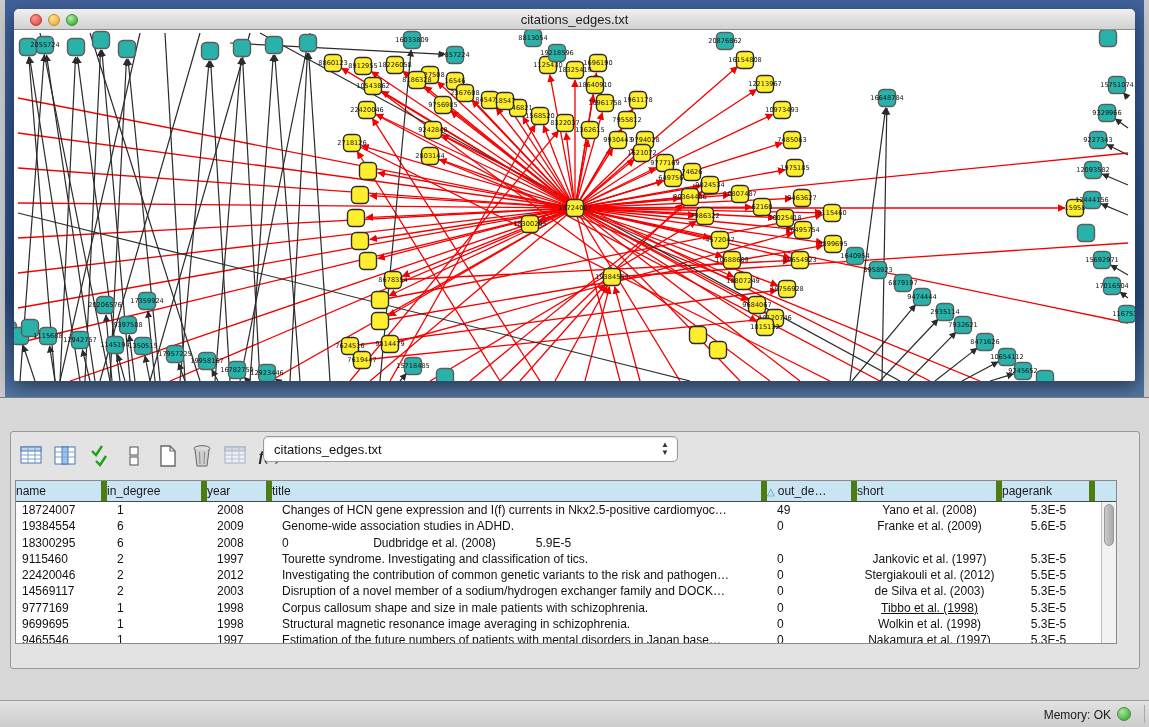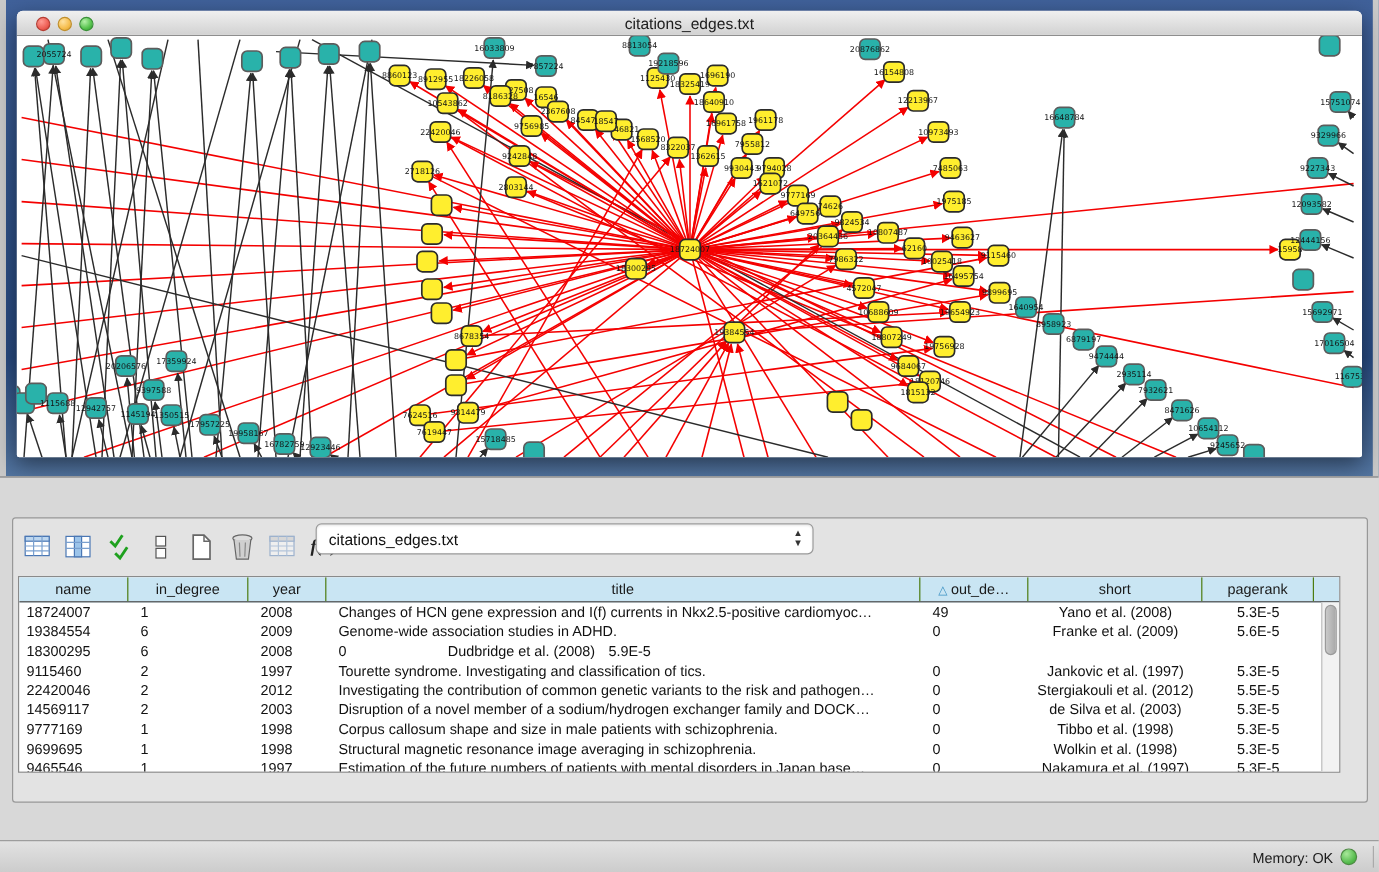--- a/index.html
+++ b/index.html
@@ -45,22 +45,22 @@
   #toolbar { position:absolute; left:6px; top:6px; height:36px; width:1110px; display:flex; align-items:center; }
   .tb-btn { width:30px; height:30px; margin-right:4px; display:flex; align-items:center; justify-content:center; }
   #combo { position:absolute; left:252px; top:4px; width:415px; height:26px; background:#fff;
     border:1px solid #9a9a9a; border-radius:5px; box-shadow:inset 0 1px 2px rgba(0,0,0,.12); }
   #combo .val { position:absolute; left:10px; top:5px; font-size:13px; color:#111; }
   #combo .arrows { position:absolute; right:8px; top:4px; display:flex; flex-direction:column; line-height:8px; font-size:8px; color:#333; }
 
   #table-box { position:absolute; left:4px; top:48px; width:1102px; height:164px; background:#fff;
     border:1px solid #8a8a8a; overflow:hidden; }
   #thead { display:flex; height:21px; background:#c9e5f3; border-bottom:1px solid #4a4a4a; }
-  #thead .hcell { font-size:12px; color:#1a1a1a; text-align:center; line-height:20px;
-    border-right:1px solid #4d7c0f; overflow:hidden; white-space:nowrap; }
+  #thead .hcell { font-size:12px; color:#1a1a1a; text-align:left; line-height:20px;
+    border-right:6px solid #4d7c0f; overflow:hidden; white-space:nowrap; }
   #thead .hcell .sort { color:#3f93c4; font-size:10px; margin-right:3px; }
   #tbody .trow { display:flex; height:16.3px; }
   #tbody .tcell { font-size:12px; color:#111; line-height:16px; white-space:nowrap; overflow:hidden; }
   #vscroll { position:absolute; right:0; top:21px; bottom:0; width:15px;
     background:#f2f2f2; border-left:1px solid #bdbdbd; }
   #vscroll .thumb { position:absolute; left:2px; top:2px; width:10px; height:42px;
     background:linear-gradient(90deg,#c9c9c9,#a9a9a9); border-radius:5px; border:1px solid #9a9a9a; }
 
   #tabbar { position:absolute; left:0; top:274px; width:1149px; height:24px; text-align:center; }
   #seg { display:inline-flex; border:1px solid #9a9a9a; border-radius:5px; overflow:hidden;
@@ -595,21 +595,21 @@
               <div class="tcell" style="width: 90px; text-align: left; padding-left: 10px;">0</div>
               <div class="tcell" style="width: 145px; text-align: center;">Franke et al. (2009)</div>
               <div class="tcell" style="width: 93px; text-align: center;">5.6E-5</div>
             </div>
             <div class="trow">
               <div class="tcell" style="width: 91px; text-align: left; padding-left: 6px;">18300295</div>
               <div class="tcell" style="width: 100px; text-align: left; padding-left: 10px;">6</div>
               <div class="tcell" style="width: 65px; text-align: left; padding-left: 10px;">2008</div>
               <div class="tcell" style="width: 90px; text-align: left; padding-left: 10px;">0</div>
               <div class="tcell" style="width: 145px; text-align: center;">Dudbridge et al. (2008)</div>
-              <div class="tcell" style="width: 93px; text-align: left;">5.9E-5</div>
+              <div class="tcell" style="width: 93px; text-align: center;">5.9E-5</div>
             </div>
             <div class="trow">
               <div class="tcell" style="width: 91px; text-align: left; padding-left: 6px;">9115460</div>
               <div class="tcell" style="width: 100px; text-align: left; padding-left: 10px;">2</div>
               <div class="tcell" style="width: 65px; text-align: left; padding-left: 10px;">1997</div>
               <div class="tcell" style="width: 495px; text-align: left; padding-left: 10px;">Tourette syndrome. Investigating and classification of tics.</div>
               <div class="tcell" style="width: 90px; text-align: left; padding-left: 10px;">0</div>
               <div class="tcell" style="width: 145px; text-align: center;">Jankovic et al. (1997)</div>
               <div class="tcell" style="width: 93px; text-align: center;">5.3E-5</div>
             </div>
@@ -630,21 +630,21 @@
               <div class="tcell" style="width: 90px; text-align: left; padding-left: 10px;">0</div>
               <div class="tcell" style="width: 145px; text-align: center;">de Silva et al. (2003)</div>
               <div class="tcell" style="width: 93px; text-align: center;">5.3E-5</div>
             </div>
             <div class="trow">
               <div class="tcell" style="width: 91px; text-align: left; padding-left: 6px;">9777169</div>
               <div class="tcell" style="width: 100px; text-align: left; padding-left: 10px;">1</div>
               <div class="tcell" style="width: 65px; text-align: left; padding-left: 10px;">1998</div>
               <div class="tcell" style="width: 495px; text-align: left; padding-left: 10px;">Corpus callosum shape and size in male patients with schizophrenia.</div>
               <div class="tcell" style="width: 90px; text-align: left; padding-left: 10px;">0</div>
-              <div class="tcell" style="width: 145px; text-align: center;">Tibbo et al. (1998)</div>
+              <div class="tcell" style="width: 145px; text-align: center; text-decoration: underline;">Tibbo et al. (1998)</div>
               <div class="tcell" style="width: 93px; text-align: center;">5.3E-5</div>
             </div>
             <div class="trow">
               <div class="tcell" style="width: 91px; text-align: left; padding-left: 6px;">9699695</div>
               <div class="tcell" style="width: 100px; text-align: left; padding-left: 10px;">1</div>
               <div class="tcell" style="width: 65px; text-align: left; padding-left: 10px;">1998</div>
               <div class="tcell" style="width: 495px; text-align: left; padding-left: 10px;">Structural magnetic resonance image averaging in schizophrenia.</div>
               <div class="tcell" style="width: 90px; text-align: left; padding-left: 10px;">0</div>
               <div class="tcell" style="width: 145px; text-align: center;">Wolkin et al. (1998)</div>
               <div class="tcell" style="width: 93px; text-align: center;">5.3E-5</div>

